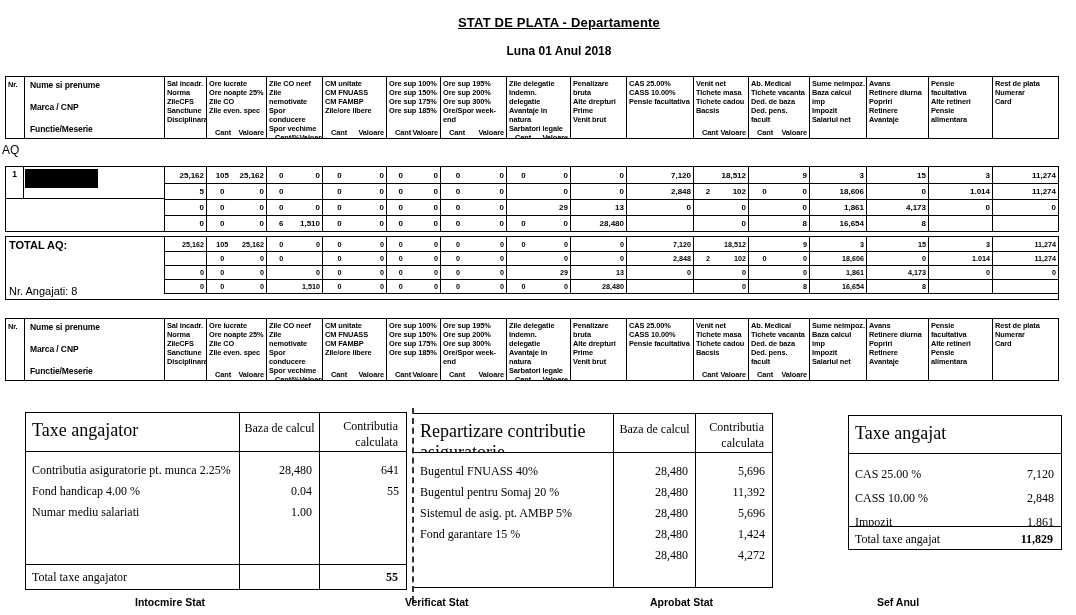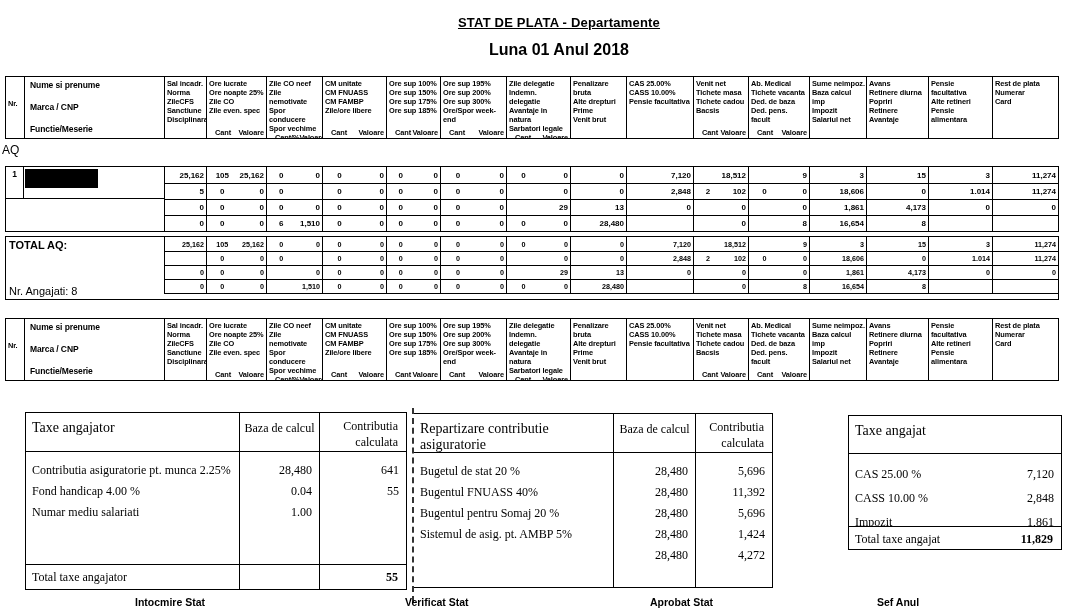--- a/index.html
+++ b/index.html
@@ -3,31 +3,31 @@
 <meta charset="utf-8">
 <style>
   * { margin:0; padding:0; box-sizing:border-box; }
   html,body { background:#fff; }
   .page { position:relative; width:1076px; height:615px; background:#fff;
           font-family:"Liberation Sans", sans-serif; color:#000; overflow:hidden; }
 
   .title-wrap { position:absolute; top:13px; left:0; width:1076px; text-align:center; padding-left:42px; }
   .doc-title { font-size:13px; font-weight:bold; text-decoration:underline; letter-spacing:.2px; }
   .subtitle-wrap { position:absolute; top:41px; left:0; width:1076px; text-align:center; padding-left:42px; }
-  .doc-subtitle { font-size:16px; font-weight:bold;margin-top:12px; }
+  .doc-subtitle { font-size:12px; font-weight:bold;margin-top:12px; }
 
   .section-label { position:absolute; top:143px; left:2px; font-size:12px; font-weight:normal; }
 
   .gridtable { position:absolute; left:5px; display:grid; border:1.5px solid #000; background:#fff; }
 
   
   .hcell { border-left:1px solid #000; display:flex; flex-direction:column;
            font-size:7.4px; font-weight:bold; letter-spacing:-0.1px; line-height:9px;
            padding:2px 1px 1px 2px; overflow:hidden; }
-  .hcell.c0 { border-left:none; padding-top:3px;margin-top:19px; }
+  .hcell.c0 { border-left:none; padding-top:3px; }
   .hname { justify-content:space-between; font-size:8.5px; line-height:10px; padding:3px 0 4px 5px; }
   .cantrow { margin-top:auto; display:flex; justify-content:space-between; padding:0 1px 0 6px; }
 
   
   .dcell { border-left:1px solid #000; display:flex; align-items:center; font-weight:bold; font-size:8px; }
   .dcell.bt { border-top:1px solid #000; }
   .dcell.single { justify-content:flex-end; padding-right:2px; }
   .pc { width:52%; text-align:center; }
   .pv { flex:1; text-align:right; padding-right:2px; }
   .tot .dcell, .dcell.tot { font-size:7.2px; }
@@ -43,21 +43,21 @@
   .totlabel-sub { font-size:11px; }
   .filler-cell { grid-column:3/18; grid-row:5; border-top:1px solid #000; }
 
   
   .stable { position:absolute; display:grid; border:1.5px solid #000;
             font-family:"Liberation Serif", serif; font-size:12px; }
   .scell { overflow:hidden; }
   .s-bl { border-left:1px solid #000; }
   .s-bb { border-bottom:1px solid #000; }
   .s-bt { border-top:1px solid #000; }
-  .s-title { font-size:14px; padding:7px 0 0 6px; }
+  .s-title { font-size:18px; padding:7px 0 0 6px; }
   .s-colhead-center { text-align:center; padding-top:8px; }
   .s-colhead-right { text-align:right; white-space:pre-line; padding:5px 8px 0 0; line-height:16px; }
   .s-item { height:21px; line-height:21px; white-space:nowrap; }
   .s-body { padding-top:8px; }
   .s-lab { padding-left:6px; }
   .s-val { text-align:right; padding-right:7px; }
   .s-total-lab { padding:5px 0 0 6px; }
   .s-total-val { text-align:right; padding:5px 8px 0 0; font-weight:bold; }
 
   .page-dash { position:absolute; left:412px; top:408px; height:194px; width:0;
@@ -694,24 +694,24 @@
     </div>
 
   <div class="page-dash"></div>
 
   <div id="repartizare" class="stable" style="left:414px; top:413px; border-left:none; grid-template-columns:199px 82px 77px; grid-template-rows:39px 134px;">
       <div class="scell s-title s-bb">Repartizare contributie asiguratorie</div>
       <div class="scell s-colhead-center s-bl s-bb">Baza de calcul</div>
       <div class="scell s-colhead-right s-bl s-bb">Contributia
 calculata</div>
       <div class="scell s-body">
-        <div class="s-item s-lab">Bugetul de stat 20 %</div>
         <div class="s-item s-lab">Bugentul FNUASS 40%</div>
         <div class="s-item s-lab">Bugentul pentru Somaj 20 %</div>
         <div class="s-item s-lab">Sistemul de asig.  pt. AMBP 5%</div>
+        <div class="s-item s-lab">Fond garantare 15 %</div>
       </div>
       <div class="scell s-body s-bl">
         <div class="s-item s-val">28,480</div>
         <div class="s-item s-val">28,480</div>
         <div class="s-item s-val">28,480</div>
         <div class="s-item s-val">28,480</div>
         <div class="s-item s-val">28,480</div>
       </div>
       <div class="scell s-body s-bl">
         <div class="s-item s-val">5,696</div>

